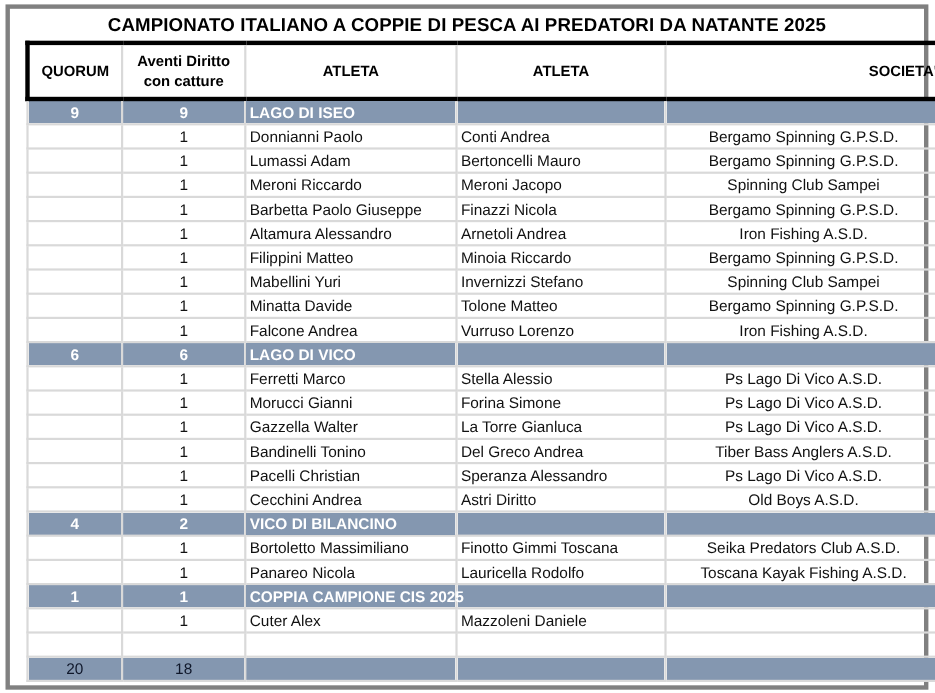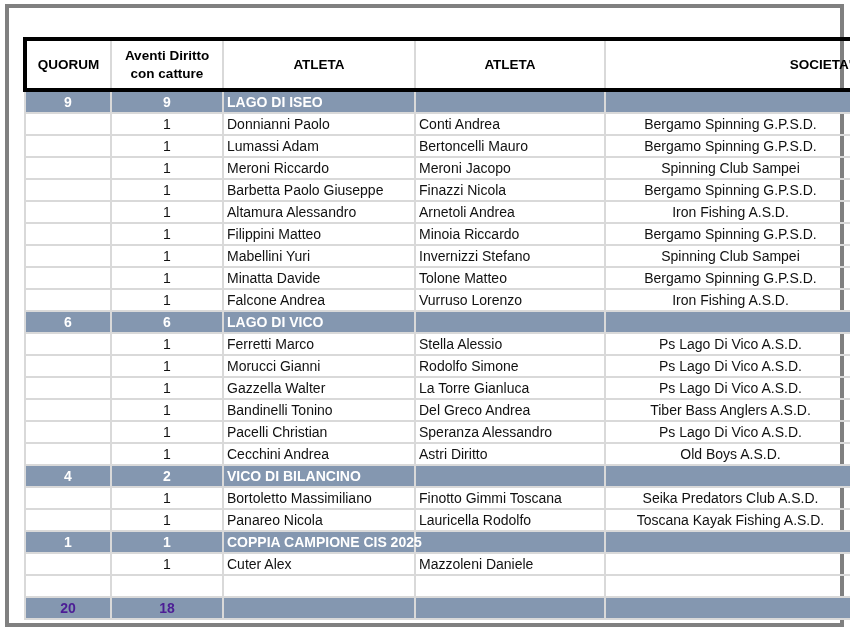--- a/index.html
+++ b/index.html
@@ -23,26 +23,27 @@
   thead th:last-child { border-right: 8px solid #fca5a5; text-align: right; }
   tbody td { height: 20px; padding: 0 3px; font-size: 14px; color: #111;
              border: 2px solid #d9d9d9; white-space: nowrap; overflow: hidden;
              line-height: 18px; }
   tbody tr.group td { background: #8497b0; color: #ffffff; font-weight: bold;
                       border-color: #d9d9d9; }
   td.num { text-align: center; }
   td.left { text-align: left; }
   td.center { text-align: center; }
   tr.blank td { height: 20px; }
-  tr.total td { background: #8497b0; color: #4c1d95; font-weight: bold; }
+  tr.total td { background: #8497b0; color: #0f172a; font-weight: normal; }
 </style>
 </head>
 <body>
 
 <div class="frame">
+  <div class="title">CAMPIONATO ITALIANO A COPPIE DI PESCA AI PREDATORI DA NATANTE 2025</div>
   <table>
     <colgroup>
         <col class="c1">
         <col class="c2">
         <col class="c3">
         <col class="c4">
         <col class="c5">
       </colgroup>
     <thead>
       <tr>
@@ -140,21 +141,21 @@
           <td></td>
           <td class="num">1</td>
           <td class="left">Ferretti Marco</td>
           <td class="left">Stella Alessio</td>
           <td class="center">Ps Lago Di Vico A.S.D.</td>
         </tr>
       <tr>
           <td></td>
           <td class="num">1</td>
           <td class="left">Morucci Gianni</td>
-          <td class="left">Rodolfo Simone</td>
+          <td class="left">Forina Simone</td>
           <td class="center">Ps Lago Di Vico A.S.D.</td>
         </tr>
       <tr>
           <td></td>
           <td class="num">1</td>
           <td class="left">Gazzella Walter</td>
           <td class="left">La Torre Gianluca</td>
           <td class="center">Ps Lago Di Vico A.S.D.</td>
         </tr>
       <tr>

